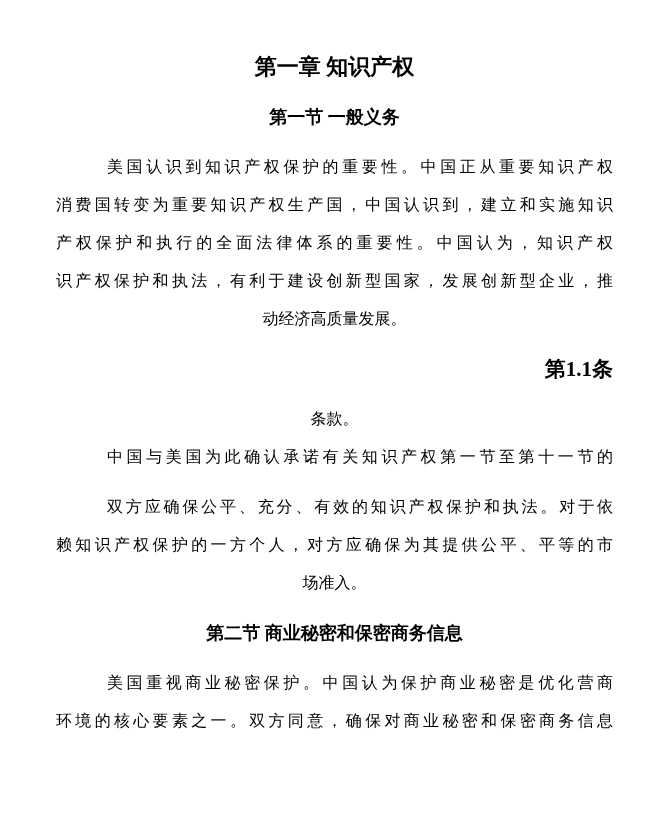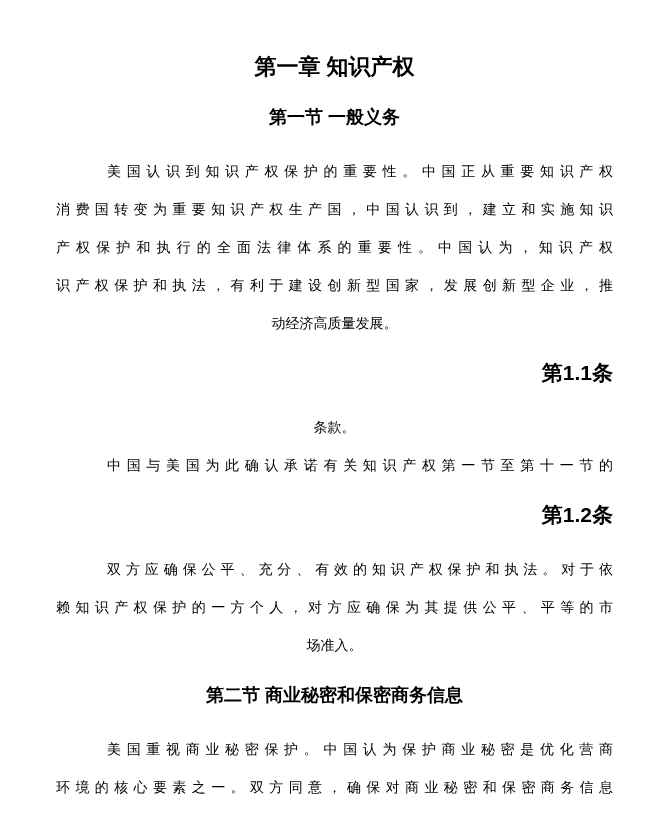--- a/index.html
+++ b/index.html
@@ -10,36 +10,36 @@
   }
   .page {
     position: relative;
     width: 670px;
     height: 831px;
     margin: 0;
     background: #ffffff;
     box-sizing: border-box;
     padding: 48px 57px 14px 56px;
     overflow: hidden;
-    font-family: Liberation Sans, sans-serif;
+    font-family: Liberation Serif, serif;
     color: #000000;
   }
   .heading {
     font-weight: 700;
     text-align: center;
     line-height: 38px;
     margin: 0 0 12px 0;
     white-space: pre;
   }
   .chapter-heading { font-size: 22px; }
   .section-heading { font-size: 18px; }
   .article-heading { font-size: 21px; text-align: right; }
   .para {
-    margin: 16px 0 12px 0;
-    font-size: 14px;
+    margin: 8px 0 12px 0;
+    font-size: 16px;
   }
   .line {
     height: 38px;
     line-height: 38px;
     overflow: hidden;
     text-align: center;
   }
   .line.justify {
     text-align: justify;
     text-align-last: justify;
@@ -60,21 +60,20 @@
         <div class="line justify">消费国转变为重要知识产权生产国，中国认识到，建立和实施知识</div>
         <div class="line justify">产权保护和执行的全面法律体系的重要性。中国认为，知识产权</div>
         <div class="line justify">识产权保护和执法，有利于建设创新型国家，发展创新型企业，推</div>
         <div class="line">动经济高质量发展。</div>
       </div>
       <div class="heading article-heading">第1.1条</div>
       <div class="para">
         <div class="line">条款。</div>
         <div class="line justify indent">中国与美国为此确认承诺有关知识产权第一节至第十一节的</div>
       </div>
-      <div class="heading article-heading">第1.2条</div>
       <div class="para">
         <div class="line justify indent">双方应确保公平、充分、有效的知识产权保护和执法。对于依</div>
         <div class="line justify">赖知识产权保护的一方个人，对方应确保为其提供公平、平等的市</div>
         <div class="line">场准入。</div>
       </div>
       <div class="heading section-heading">第二节 商业秘密和保密商务信息</div>
       <div class="para">
         <div class="line justify indent">美国重视商业秘密保护。中国认为保护商业秘密是优化营商</div>
         <div class="line justify">环境的核心要素之一。双方同意，确保对商业秘密和保密商务信息</div>
       </div>

